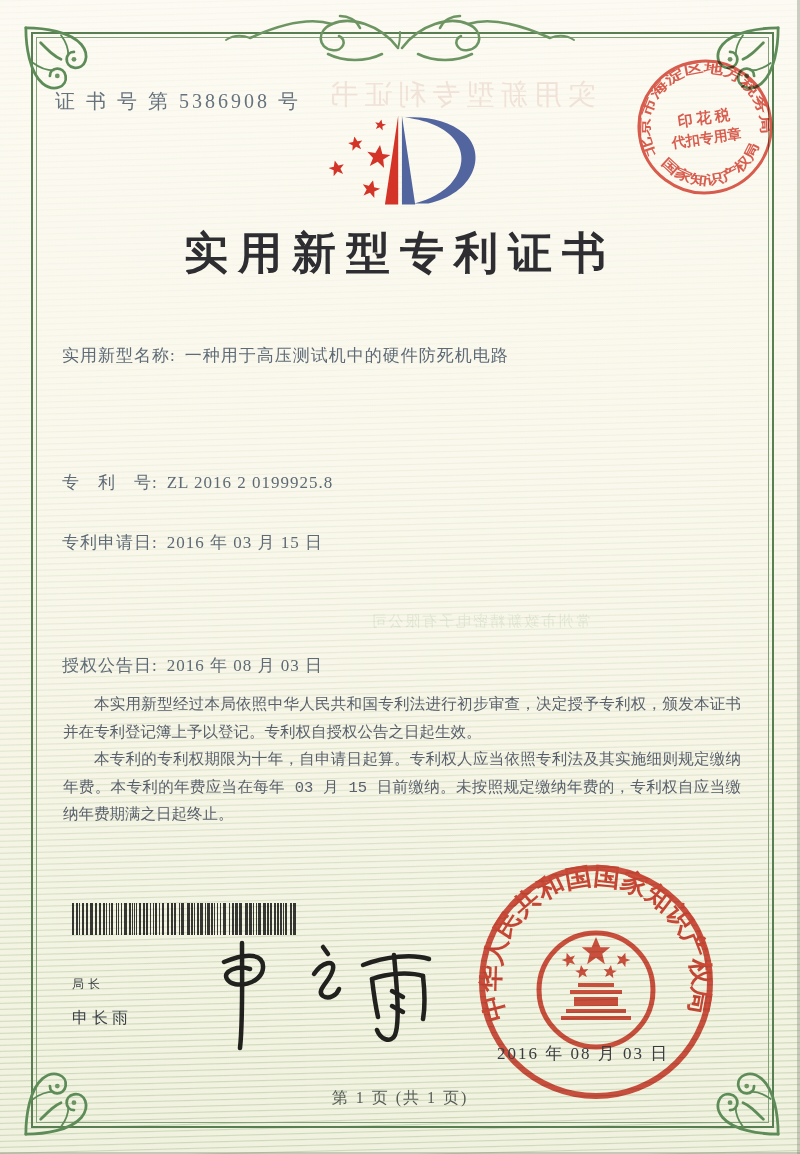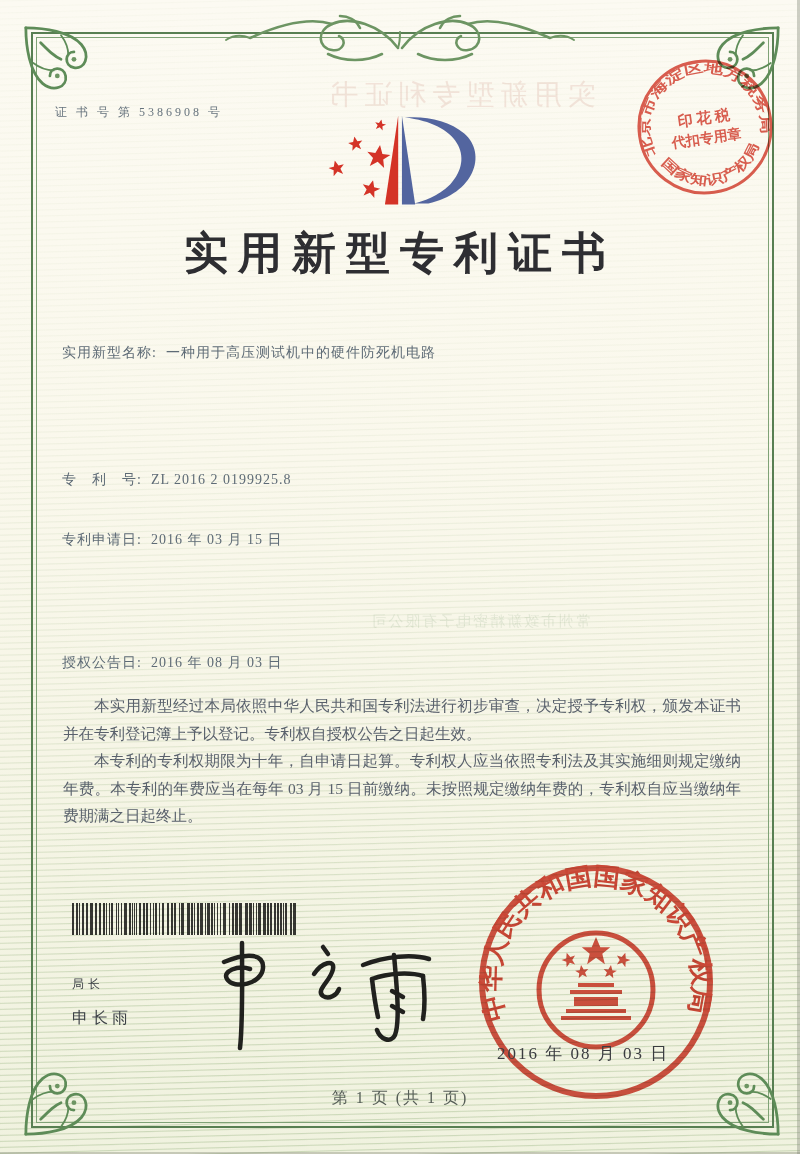--- a/index.html
+++ b/index.html
@@ -17,37 +17,37 @@
     -webkit-mask-image:linear-gradient(180deg,rgba(0,0,0,.10) 0%,rgba(0,0,0,.16) 30%,rgba(0,0,0,.45) 60%,rgba(0,0,0,.95) 88%,#000 100%);
     mask-image:linear-gradient(180deg,rgba(0,0,0,.10) 0%,rgba(0,0,0,.16) 30%,rgba(0,0,0,.45) 60%,rgba(0,0,0,.95) 88%,#000 100%);
   }
   
   .frame{position:absolute;left:31px;top:32px;right:26px;bottom:26px;border:2px solid #587f52;pointer-events:none;}
   .frame::after{content:"";position:absolute;inset:3px;border:1px solid #7fa276;}
   .edge-r{position:absolute;right:0;top:0;bottom:0;width:3px;background:rgba(135,140,125,.40);}
   .edge-b{position:absolute;left:0;right:0;bottom:0;height:2px;background:rgba(120,125,110,.35);}
 
   .abs{position:absolute;}
-  .cert-no{left:55px;top:104px;font-size:12px;letter-spacing:3px;color:#66737d;}
+  .cert-no{left:55px;top:88px;font-size:20px;letter-spacing:3px;color:#66737d;}
   .ghost-title{
     left:320px;top:76px;width:280px;font-size:28px;letter-spacing:6px;color:#b8604e;
     opacity:.14;transform:scaleX(-1);text-align:center;filter:blur(.6px);
   }
   .ghost-line{
     left:210px;top:612px;width:380px;font-size:15px;color:#4d7a4a;opacity:.12;
     transform:scaleX(-1);filter:blur(.7px);letter-spacing:2px;
   }
   .doc-title{left:0;top:224px;width:100%;text-align:center;font-size:44px;font-weight:600;
     letter-spacing:10px;color:#2e2e32;}
-  .field{left:62px;font-size:14px;color:#5e6b76;letter-spacing:1px;}
+  .field{left:62px;font-size:17px;color:#5e6b76;letter-spacing:1px;}
   .field .fvalue{margin-left:9px;}
   .f0{top:344px;} .f1{top:412px;} .f2{top:471px;} .f3{top:531px;} .f4{top:591px;} .f5{top:654px;}
   .body-text{left:63px;top:692px;width:678px;font-size:15.5px;line-height:1.78;color:#59616c;
     text-align:justify;}
-  .body-text p{margin:0;text-indent:2em;}
+  .body-text p{margin:0;text-indent:2em;font-family:Liberation Mono, monospace;}
   .signer-title{left:72px;top:976px;font-size:12px;color:#3c4146;letter-spacing:4px;}
   .signer-name{left:72px;top:1008px;font-size:16px;color:#3c4146;letter-spacing:4px;}
   .seal-date{left:497px;top:1042px;font-size:17px;color:#3a3c40;letter-spacing:2px;z-index:6;}
   .footer{left:0;top:1088px;width:100%;text-align:center;font-size:16px;color:#565e57;letter-spacing:2px;}
 
   .logo{left:286px;top:110px;width:230px;height:102px;}
   .tax-stamp{left:630px;top:52px;width:150px;height:150px;transform:rotate(-8deg);
     mix-blend-mode:multiply;opacity:.92;}
   .big-seal{left:470px;top:862px;width:252px;height:240px;mix-blend-mode:multiply;opacity:.92;z-index:5;}
   .barcode{left:72px;top:903px;width:226px;height:32px;mix-blend-mode:multiply;}

